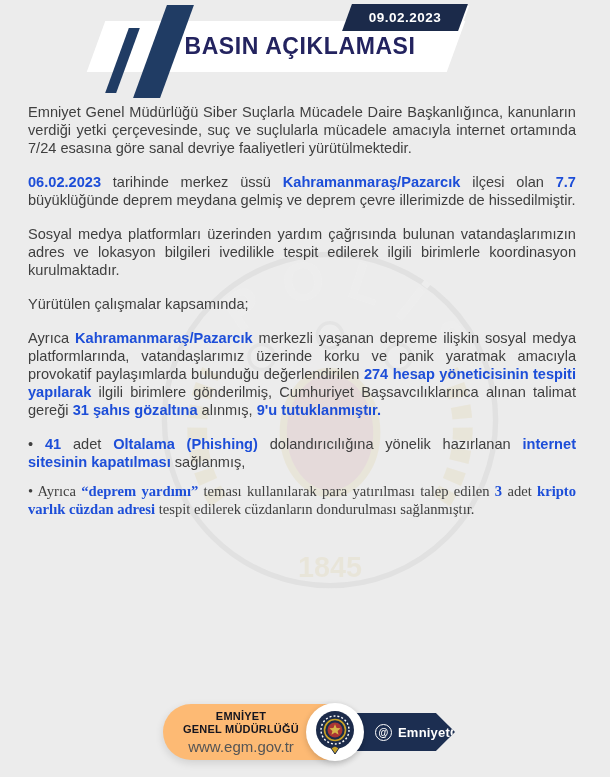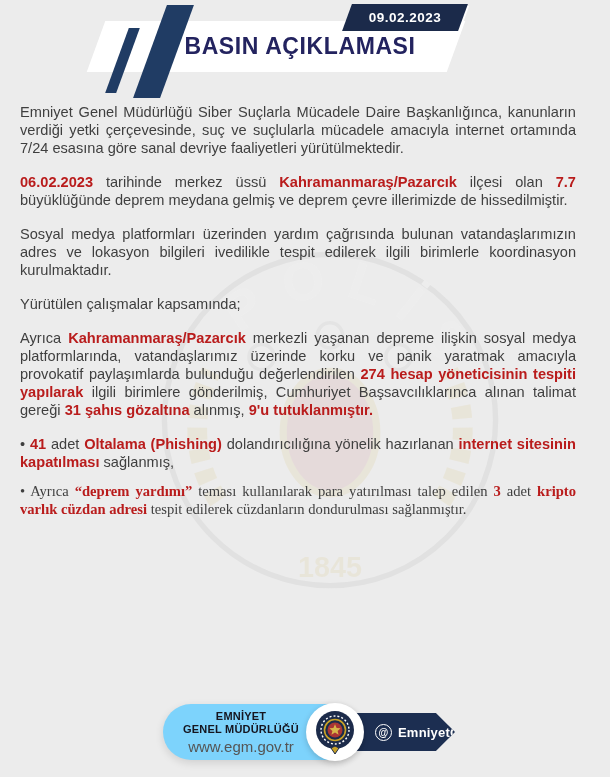--- a/index.html
+++ b/index.html
@@ -16,33 +16,33 @@
   .banner-inner{width:100%;height:100%;transform:skewX(20deg);display:flex;align-items:center;justify-content:center;padding-left:48px;box-sizing:border-box;}
   .page-title{font-weight:bold;font-size:23px;letter-spacing:.6px;color:#23235f;white-space:nowrap;}
   .slash-lg{position:absolute;left:150px;top:5px;width:27px;height:93px;background:#203c64;transform:skewX(-20deg);}
   .slash-sm{position:absolute;left:117px;top:28px;width:11px;height:65px;background:#203c64;transform:skewX(-20deg);}
   .date-badge{position:absolute;left:347px;top:4px;width:116px;height:27px;background:#1b2a4a;transform:skewX(-20deg);box-shadow:2px 2px 0 rgba(255,255,255,.9);}
   .date-badge-inner{width:100%;height:100%;transform:skewX(20deg);display:flex;align-items:center;justify-content:center;}
   .date-text{color:#ffffff;font-weight:bold;font-size:13.5px;letter-spacing:.5px;}
   
   .content{position:absolute;left:20px;top:103px;width:556px;z-index:2;
     color:#3f3f3f;font-size:14.6px;line-height:18px;text-align:justify;}
-  .content p{margin:0 0 16px 0;}
+  .content p{margin:0 0 16px 8px;}
   .content p.bullet{margin-bottom:11px;}
   .content p.bullet.last{margin-bottom:16px;font-family:Liberation Serif, serif;}
-  .content b{color:#b91c1c;}
+  .content b{color:#1d4ed8;}
   .closing{margin-top:2px;}
   
   .footer-badge{position:absolute;left:163px;top:702px;width:292px;height:62px;z-index:3;}
   .pennant{position:absolute;left:186px;top:11px;width:106px;height:38px;background:#1c2e51;
     clip-path:polygon(0 0,82% 0,100% 50%,82% 100%,0 100%);
     display:flex;align-items:center;padding-left:26px;box-sizing:border-box;gap:6px;z-index:1;}
   .at-circle{width:15px;height:15px;border:1.5px solid #fff;border-radius:50%;display:flex;align-items:center;justify-content:center;color:#fff;font-size:10px;font-weight:bold;flex:0 0 auto;}
   .handle{color:#fff;font-weight:bold;font-size:13px;letter-spacing:.2px;}
-  .pill{position:absolute;left:0;top:2px;width:196px;height:56px;background:#7dd3fc;border-radius:28px;
+  .pill{position:absolute;left:0;top:2px;width:196px;height:56px;background:#fdba74;border-radius:28px;
     box-shadow:0 3px 8px rgba(0,0,0,.12);z-index:2;
     display:flex;flex-direction:column;align-items:center;justify-content:center;padding-right:40px;box-sizing:border-box;}
   .org-line{font-weight:bold;font-size:11px;line-height:13px;color:#15151f;letter-spacing:.2px;text-align:center;}
   .website{font-size:15px;color:#555;margin-top:2px;}
   .emblem-wrap{position:absolute;left:143px;top:1px;width:58px;height:58px;background:#fff;border-radius:50%;z-index:3;
     box-shadow:0 2px 6px rgba(0,0,0,.18);display:flex;align-items:center;justify-content:center;}
 </style>
 </head>
 <body>
 

